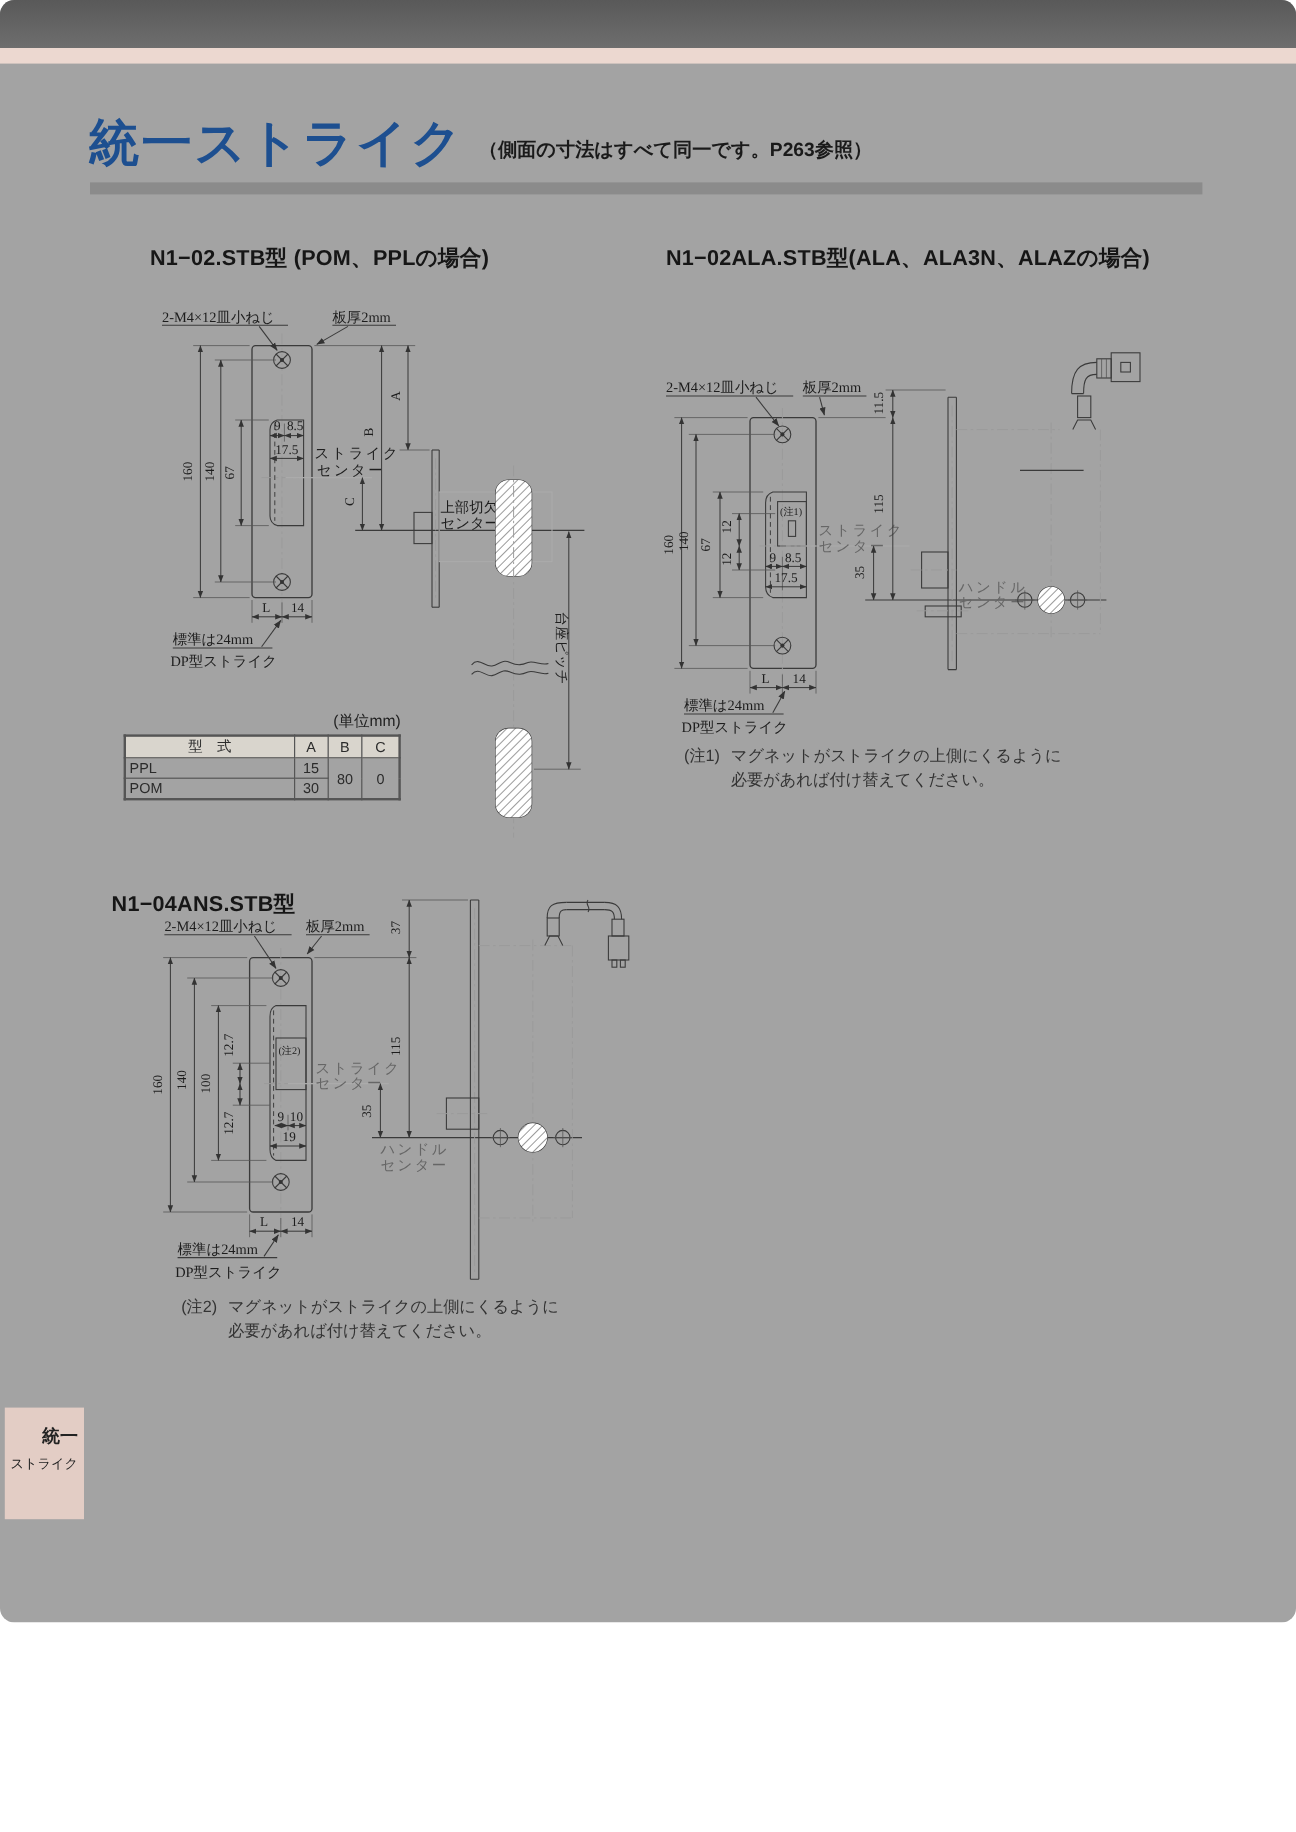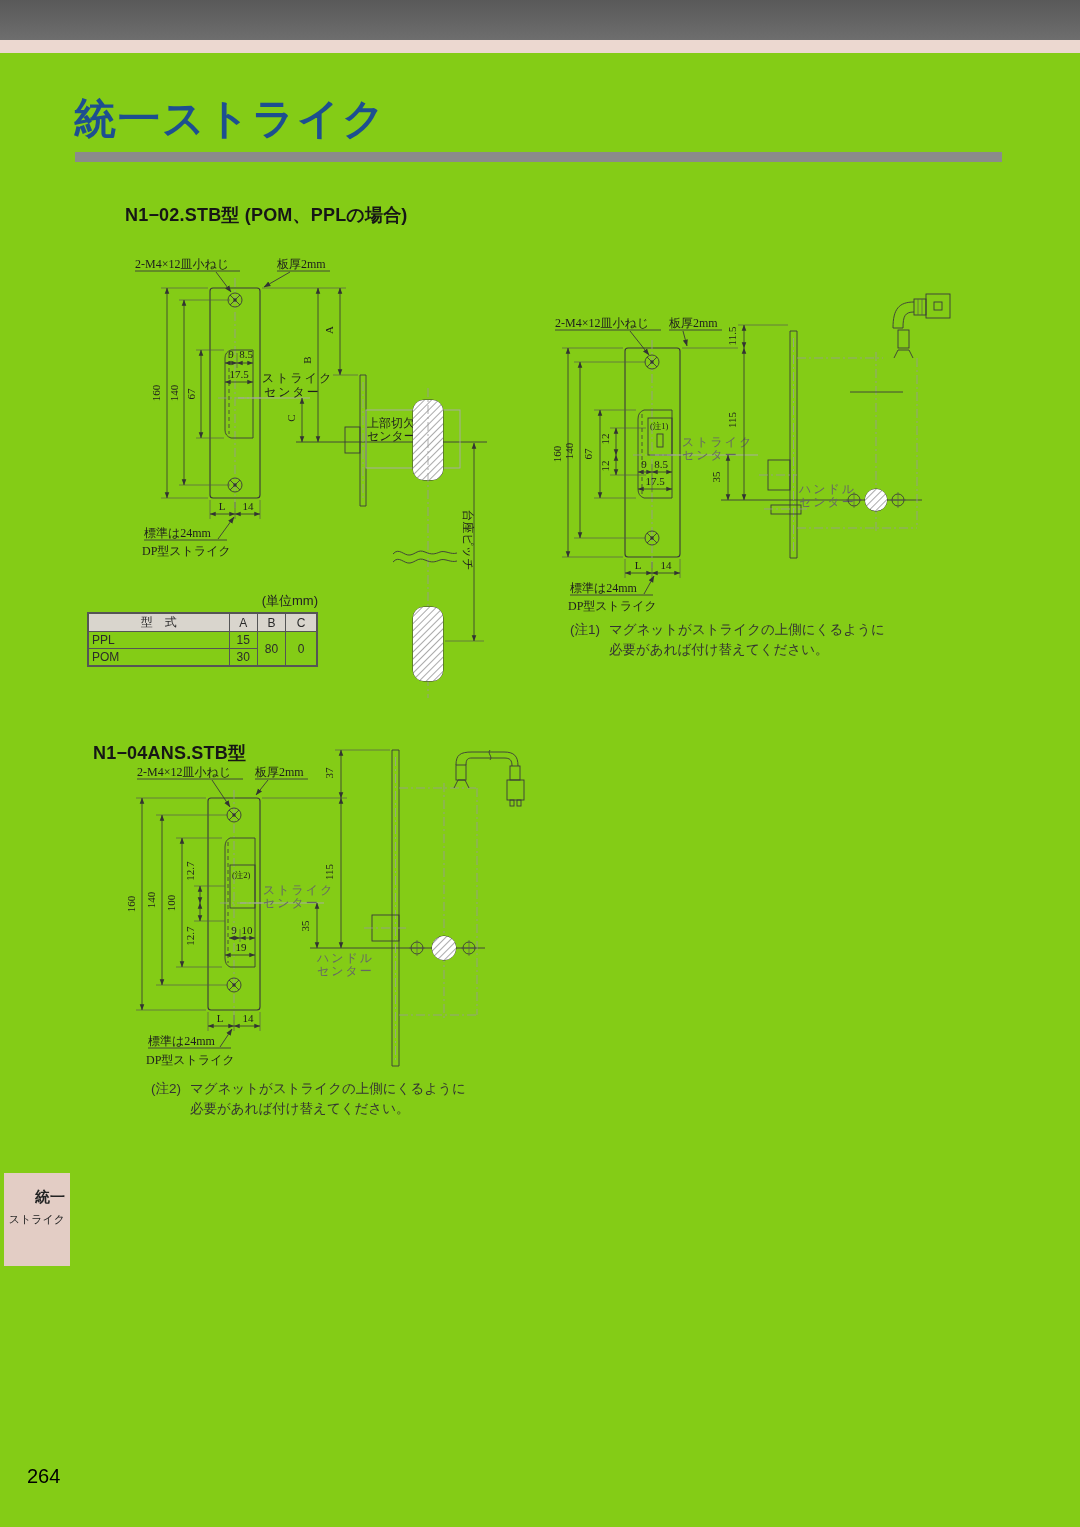--- a/index.html
+++ b/index.html
@@ -1,17 +1,17 @@
 <!DOCTYPE html>
 <html><head>
 <meta charset="utf-8">
 <style>
   html,body{margin:0;padding:0;}
   body{background:#ffffff;font-family:"Liberation Sans","DejaVu Sans",sans-serif;}
-  .page{position:relative;width:1080px;height:1527px;background:#84cc16;overflow:hidden;}
+  .page{position:relative;width:1080px;height:1352px;background:#a3a3a3;overflow:hidden;border-radius:12px;}
 
   .top-band{position:absolute;left:0;top:0;width:1080px;height:40px;
     background:linear-gradient(180deg,#595959,#6e6e6e);}
   .pink-band{position:absolute;left:0;top:40px;width:1080px;height:13px;background:#ecd8d0;}
 
   .title-row{position:absolute;left:74px;top:98px;display:flex;align-items:flex-end;gap:12px;}
   .page-title{margin:0;font-size:42px;font-weight:bold;color:#1d4f90;letter-spacing:2px;line-height:1;}
   .page-subtitle{font-size:16px;font-weight:bold;color:#1a1a1a;padding-bottom:4px;}
   .title-rule{position:absolute;left:75px;top:152px;width:927px;height:10px;background:#8b8b8b;}
 
@@ -25,21 +25,21 @@
   .dwg .cl{stroke:#9a9a9a;stroke-width:.8;fill:none;stroke-dasharray:9 3 2 3;}
   .dwg .glin{stroke:#ababab;stroke-width:.9;fill:none;}
   .dwg .dash{stroke:#3a3a3a;stroke-width:.8;fill:none;stroke-dasharray:4 3;}
   .dwg text{font-family:"Liberation Serif","DejaVu Serif",serif;fill:#1d1d1d;}
   .dwg .lbl{font-size:12px;}
   .dwg .num{font-size:11px;}
   .dwg .sm{font-size:8.5px;}
   .dwg .jgray{fill:#666;}
   .dwg .sp{letter-spacing:2px;}
 
-  .spec{position:absolute;left:87px;top:592px;width:231px;}
+  .spec{position:absolute;left:103px;top:592px;width:231px;}
   .spec .unit{text-align:right;font-size:13px;color:#222;margin-bottom:2px;}
   .spec table{border-collapse:collapse;border:2px solid #555;}
   .spec th,.spec td{border:1px solid #555;font-size:12px;height:16px;padding:0 3px;color:#2b2b2b;}
   .spec th{background:#d9d5cd;font-weight:normal;text-align:center;}
   .spec .c-model{width:150px;text-align:center;}
   .spec .c-a{width:22px;text-align:center;}
   .spec .c-b{width:23px;text-align:center;}
   .spec .c-c{width:26px;text-align:center;}
   .spec td.model{text-align:left;}
 
@@ -56,24 +56,26 @@
 </head>
 <body>
 
 <div class="page">
 
   <div class="top-band"></div>
   <div class="pink-band"></div>
 
   <div class="title-row">
     <h1 class="page-title">統一ストライク</h1>
+    <span class="page-subtitle">（側面の寸法はすべて同一です。P263参照）</span>
   </div>
   <div class="title-rule"></div>
 
   <h2 class="sec-h" style="left:93px;top:203px;margin-left:32px;">N1−02.STB型 (POM、PPLの場合)</h2>
+  <h2 class="sec-h" style="left:555px;top:203px;">N1−02ALA.STB型(ALA、ALA3N、ALAZの場合)</h2>
   <h2 class="sec-h" style="left:93px;top:741px;">N1−04ANS.STB型</h2>
 
   <svg class="dwg" style="left:100px;top:250px;" width="420" height="455" viewBox="0 0 420 455">
     <defs>
       <marker id="a1" viewBox="0 0 10 10" refX="9.5" refY="5" markerWidth="7.5" markerHeight="7.5" orient="auto-start-reverse">
         <path d="M0,1.2 L10,5 L0,8.8 z" fill="#333"></path>
       </marker>
       <pattern id="h1" width="5" height="5" patternUnits="userSpaceOnUse" patternTransform="rotate(45)">
         <rect width="5" height="5" fill="#fff"></rect>
           <line x1="0" y1="0" x2="0" y2="5" stroke="#555" stroke-width="1"></line>

